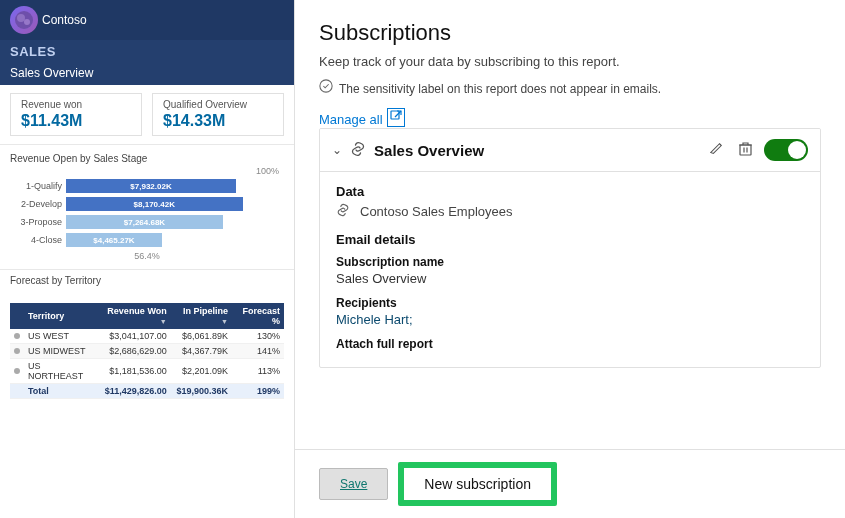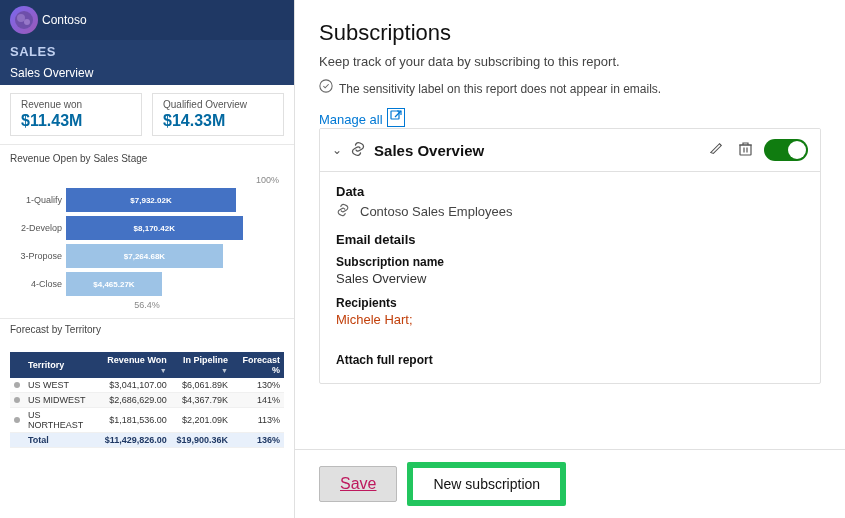--- a/index.html
+++ b/index.html
@@ -93,21 +93,21 @@
     }
 
     .chart-section {
       padding: 8px 10px;
       border-bottom: 1px solid #e8e8e8;
     }
 
     .chart-title {
       font-size: 10px;
       color: #444;
-      margin-bottom: 11px;
+      margin-bottom: 2px;
     }
 
     .bar-chart {
       position: relative;
     }
 
     .bar-label-100 {
       font-size: 9px;
       color: #888;
       text-align: right;
@@ -125,21 +125,21 @@
     .bar-name {
       font-size: 9px;
       color: #555;
       width: 52px;
       text-align: right;
       flex-shrink: 0;
     }
 
     .bar-container {
       flex: 1;
-      height: 24px;
+      height: 14px;
       position: relative;
     }
 
     .bar-fill {
       height: 100%;
       background: #4472c4;
       display: flex;
       align-items: center;
       justify-content: center;
     }
@@ -386,22 +386,22 @@
     }
 
     .sub-field-value {
       font-size: 13px;
       color: #333;
       margin-bottom: 10px;
     }
 
     .sub-field-value-link {
       font-size: 13px;
-      color: #c2410c;
-      margin-bottom: 26px;
+      color: #0c4a6e;
+      margin-bottom: 10px;
     }
 
     .attach-label {
       font-size: 12px;
       font-weight: 700;
       color: #111;
       margin-bottom: 4px;
     }
 
     .bottom-bar {
@@ -415,22 +415,22 @@
       gap: 10px;
       background: #fff;
       border-top: 1px solid #e0e0e0;
     }
 
     .btn-save {
       padding: 8px 20px;
       background: #e0e0e0;
       border: 1px solid #bbb;
       border-radius: 2px;
-      font-size: 16px;
-      color: #be185d;
+      font-size: 12px;
+      color: #0f766e;
       cursor: pointer;
       text-decoration: underline;
     }
 
     .btn-new-sub {
       padding: 8px 20px;
       background: #fff;
       border: 6px solid #22c55e;
       border-radius: 2px;
       font-size: 14px;
@@ -549,21 +549,21 @@
           <td>US NORTHEAST</td>
           <td class="right">$1,181,536.00</td>
           <td class="right">$2,201.09K</td>
           <td class="right">113%</td>
         </tr>
         <tr class="total-row">
           <td></td>
           <td>Total</td>
           <td class="right">$11,429,826.00</td>
           <td class="right">$19,900.36K</td>
-          <td class="right">136%</td>
+          <td class="right">199%</td>
         </tr>
       </tbody>
     </table>
   </div>
 </div>
 
 <div class="right-panel">
   <h1 class="panel-title">Subscriptions</h1>
   <p class="panel-subtitle">Keep track of your data by subscribing to this report.</p>
 

